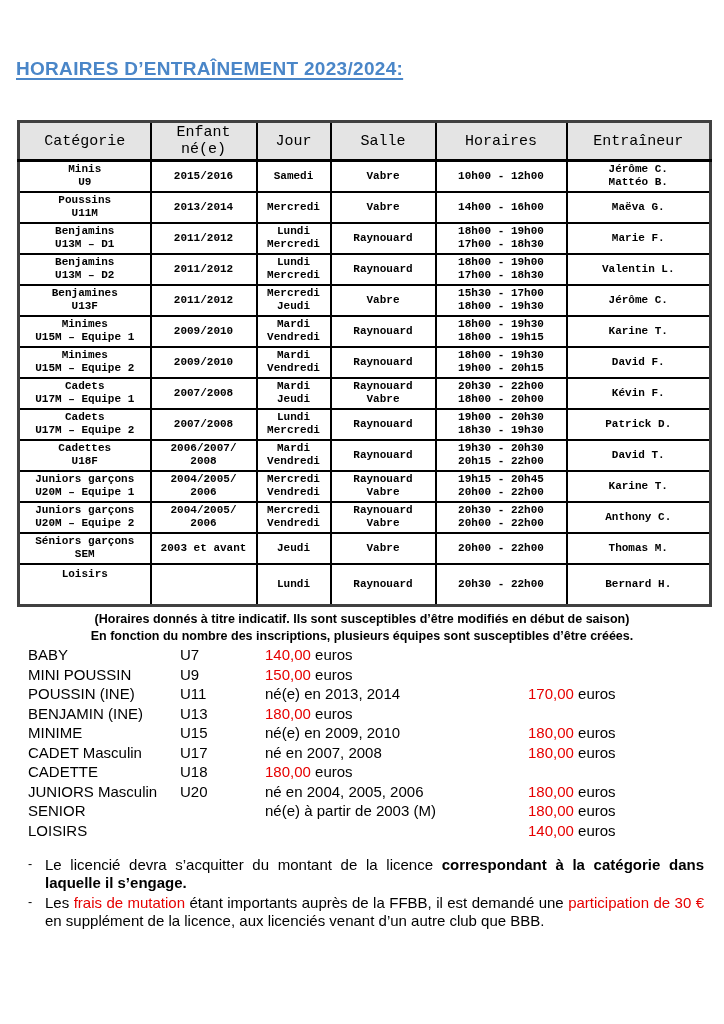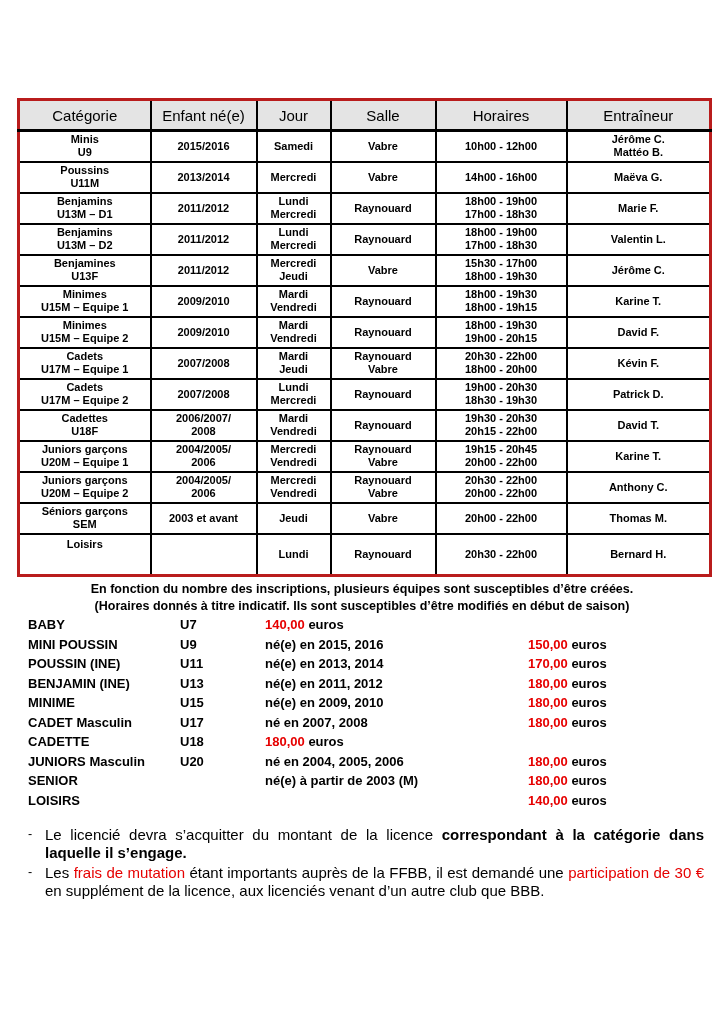--- a/index.html
+++ b/index.html
@@ -17,22 +17,23 @@
     color: var(--title-blue, #4a86c8);
     text-decoration: underline;
     text-decoration-thickness: 2px;
     text-underline-offset: 3px;
   }
 
   table.schedule {
     border-collapse: collapse;
     width: 692px;
     margin: 40px 0 0 17px;
-    border: 3px solid #b91c1c;
+    border: 3px solid #404040;
     table-layout: fixed;
+    font-family: Liberation Mono, monospace;
   }
   table.schedule th, table.schedule td {
     border: 2px solid #000;
     text-align: center;
     vertical-align: middle;
     padding: 1px 2px;
     overflow: hidden;
   }
   table.schedule th {
     background: var(--header-bg, #e4e4e4);
@@ -51,37 +52,38 @@
 
   .cotis-heading {
     margin: 9px 0 5px 28px;
     font-size: 15.5px; font-weight: 700; letter-spacing: 0.4px;
     text-decoration: underline; text-decoration-thickness: 2px; text-underline-offset: 3px;
   }
   .fees { margin-left: 28px; }
   .fee-row {
     display: grid;
     grid-template-columns: 152px 85px 263px 1fr;
-    font-size: 13px; font-weight: 700; line-height: 19.5px;
+    font-size: 15px; font-weight: 400; line-height: 19.5px;
   }
   .fee-amount { color: var(--price-red, #e60000); }
 
   .bullets { margin: 16px 20px 0 28px; }
   .bullet { display: flex; margin-bottom: 3px; }
   .bullet-marker { width: 17px; flex: 0 0 17px; font-size: 12.5px; line-height: 17.5px; }
   .bullet-text { flex: 1; font-size: 15px; line-height: 17.5px; text-align: justify; }
   .seg-plain { font-weight: 400; }
   .seg-bold { font-weight: 700; }
   .seg-red { font-weight: 400; color: var(--price-red, #e60000); }
 </style>
 </head>
 <body>
 
 <div class="page">
 
+  <h1 class="title">HORAIRES D’ENTRAÎNEMENT 2023/2024:</h1>
 
   <table class="schedule">
     <colgroup>
       <col style="width:132px">
         <col style="width:106px">
         <col style="width:74px">
       <col style="width:105px">
         <col style="width:131px">
         <col style="width:144px">
     </colgroup>
@@ -413,47 +415,45 @@
             <div>20h30 - 22h00</div>
           </td>
           <td>
             <div>Bernard H.</div>
           </td>
         </tr>
       </tbody>
   </table>
 
   <div class="notes">
+    <div>(Horaires donnés à titre indicatif. Ils sont susceptibles d’être modifiés en début de saison)</div>
     <div>En fonction du nombre des inscriptions, plusieurs équipes sont susceptibles d’être créées.</div>
-    <div>(Horaires donnés à titre indicatif. Ils sont susceptibles d’être modifiés en début de saison)</div>
   </div>
 
 
   <div class="fees">
       <div class="fee-row">
         <span>BABY</span>
         <span>U7</span>
         <span><span class="fee-amount">140,00</span><span> euros</span></span>
       </div>
       <div class="fee-row">
         <span>MINI POUSSIN</span>
         <span>U9</span>
-        <span>né(e) en 2015, 2016</span>
         <span><span class="fee-amount">150,00</span><span> euros</span></span>
       </div>
       <div class="fee-row">
         <span>POUSSIN (INE)</span>
         <span>U11</span>
         <span>né(e) en 2013, 2014</span>
         <span><span class="fee-amount">170,00</span><span> euros</span></span>
       </div>
       <div class="fee-row">
         <span>BENJAMIN (INE)</span>
         <span>U13</span>
-        <span>né(e) en 2011, 2012</span>
         <span><span class="fee-amount">180,00</span><span> euros</span></span>
       </div>
       <div class="fee-row">
         <span>MINIME</span>
         <span>U15</span>
         <span>né(e) en 2009, 2010</span>
         <span><span class="fee-amount">180,00</span><span> euros</span></span>
       </div>
       <div class="fee-row">
         <span>CADET Masculin</span>

